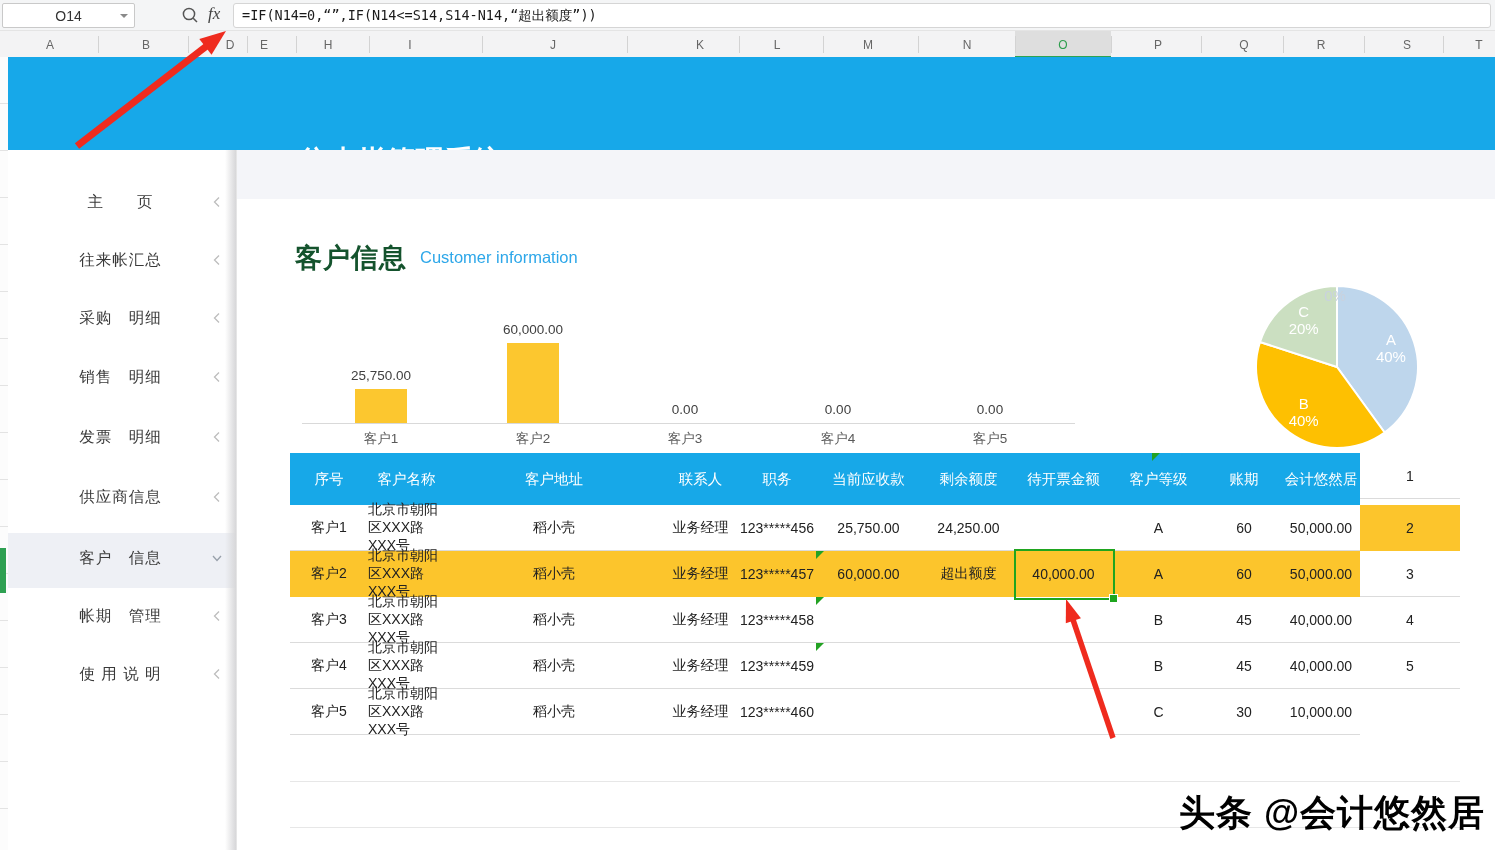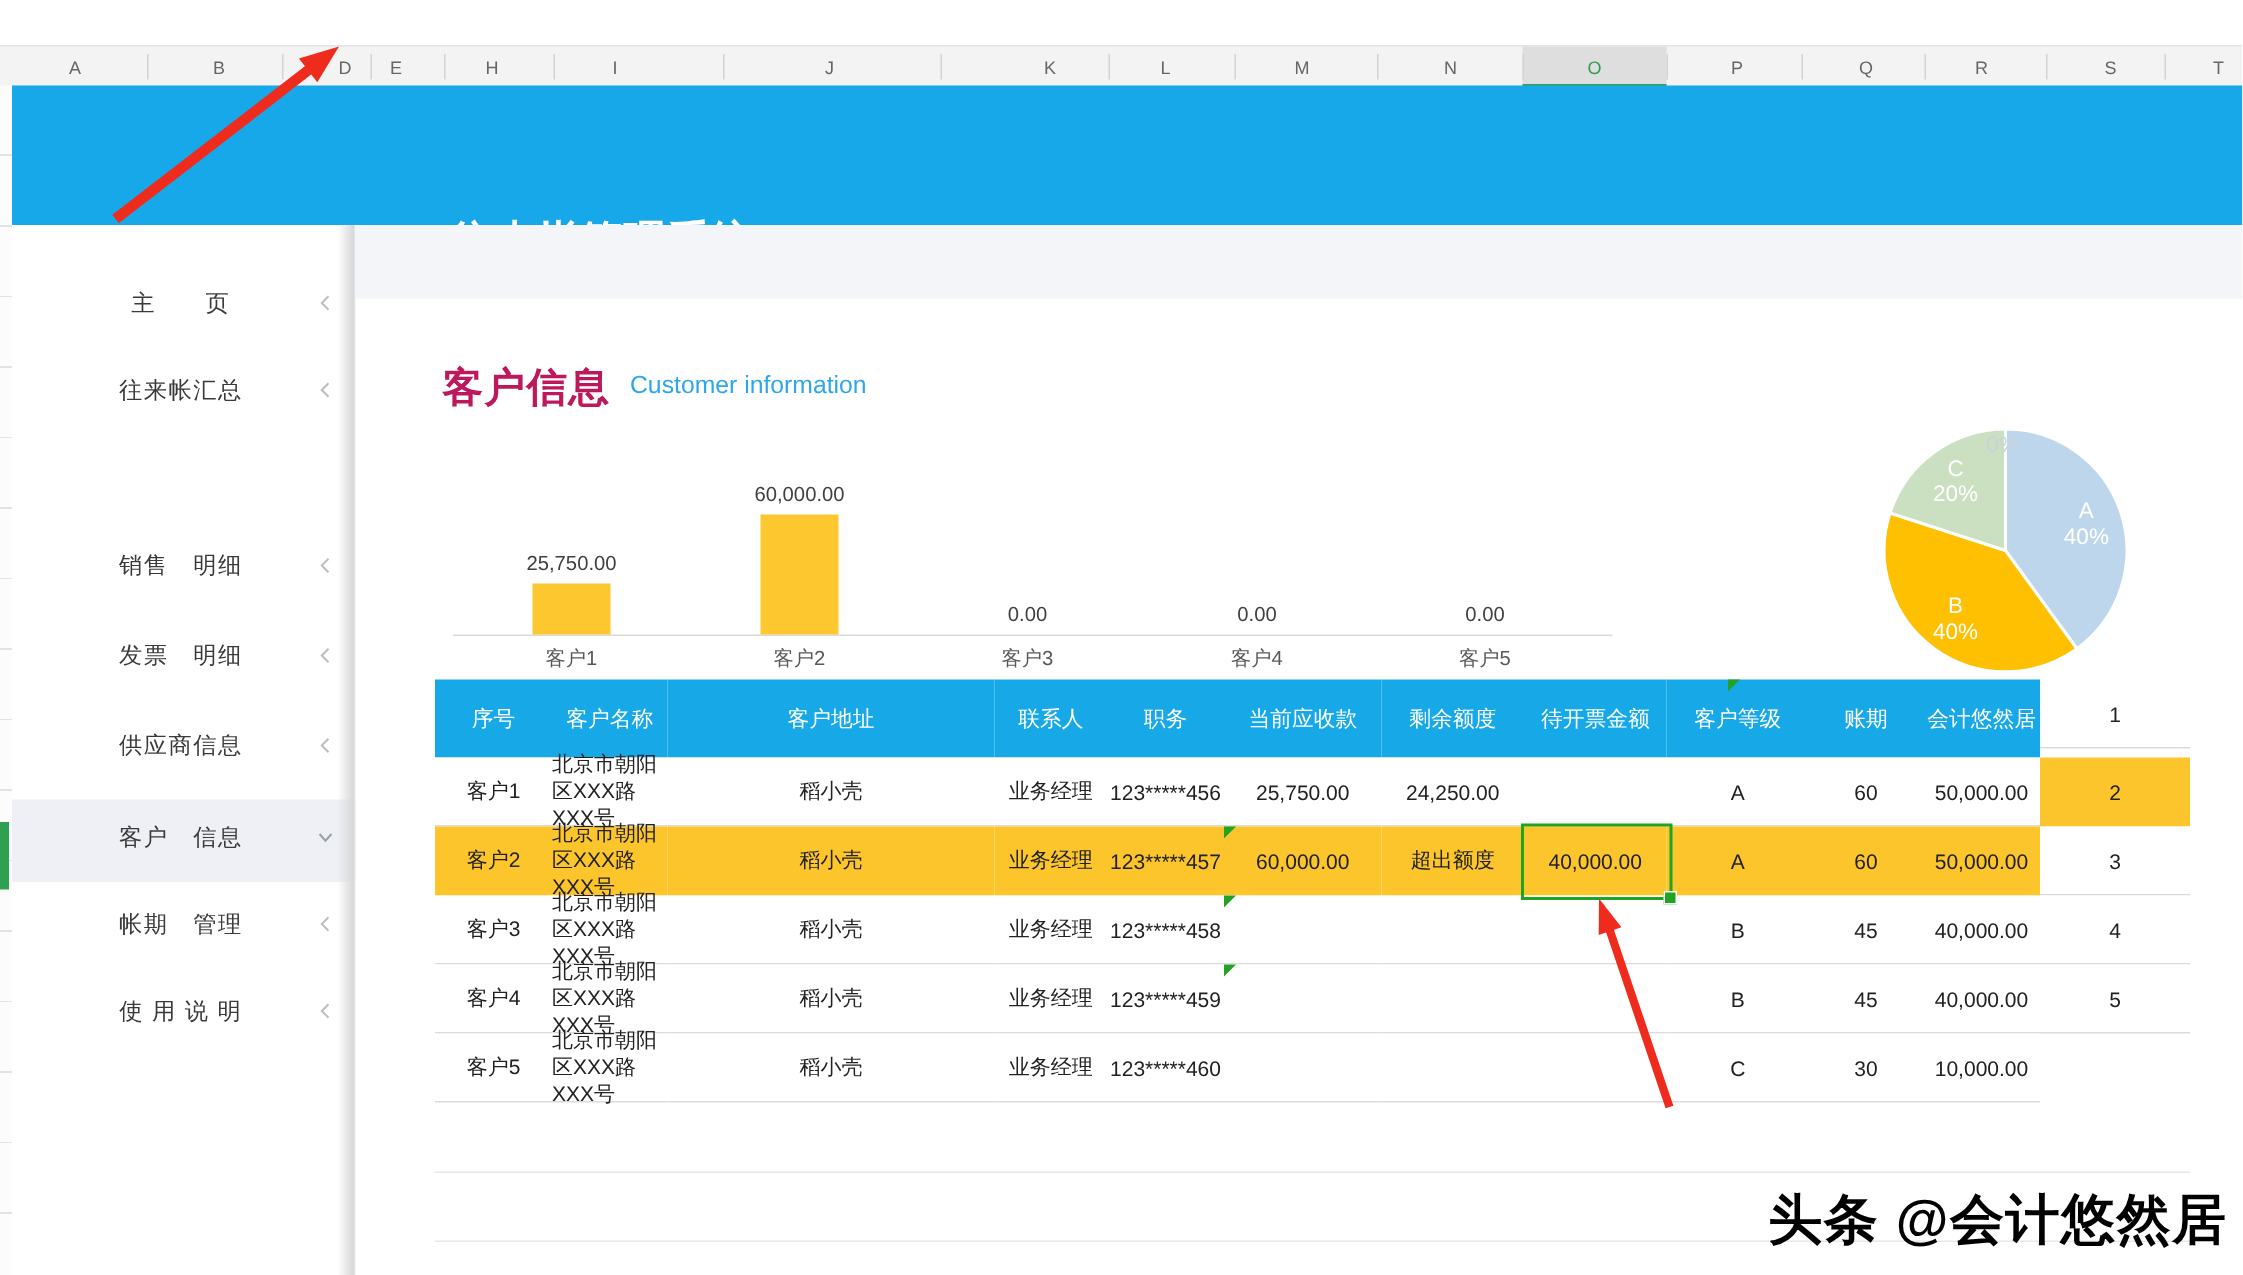--- a/index.html
+++ b/index.html
@@ -40,21 +40,21 @@
   
   .sidebar{position:absolute;left:8px;top:150px;width:229px;height:700px;background:#fff;}
   .sb-active-bg{position:absolute;left:0;width:229px;height:55px;}
   .sb-item{position:absolute;left:0;width:229px;height:40px;display:flex;align-items:center;cursor:default;}
   .sb-label{position:absolute;left:25px;width:175px;text-align:center;font-size:15.5px;color:#3a3a3a;
             letter-spacing:1px;white-space:pre;}
   .sb-chev{position:absolute;left:203px;top:50%;margin-top:-6px;}
   .sb-edge{position:absolute;left:225px;top:150px;width:12px;height:700px;
            background:linear-gradient(to right,rgba(255,255,255,0) 0%,#D8D8DA 88%,#ECECEC 100%);}
   
-  .ptitle{position:absolute;left:295px;top:240px;font-size:27px;font-weight:800;color:#be185d;letter-spacing:1px;}
+  .ptitle{position:absolute;left:295px;top:240px;font-size:27px;font-weight:800;color:#14532d;letter-spacing:1px;}
   .psub{position:absolute;left:420px;top:248px;font-size:16.5px;color:#2DA7E9;}
   
   #barchart{position:absolute;left:300px;top:285px;width:778px;height:162px;}
   .axis{position:absolute;left:2px;top:138px;width:773px;height:1px;background:#D9D9D9;}
   .bar{position:absolute;width:52px;}
   .vlab{position:absolute;width:130px;text-align:center;font-size:13.5px;color:#404040;}
   .clab{position:absolute;top:145px;width:130px;text-align:center;font-size:13.5px;color:#595959;}
   
   #pie{position:absolute;left:1252px;top:282px;}
   .pielab{font-size:15px;fill:#ffffff;}
@@ -77,20 +77,34 @@
   
   #arrows{position:absolute;left:0;top:0;width:1495px;height:850px;pointer-events:none;z-index:50;}
   .watermark{position:absolute;right:10px;top:789px;font-size:36px;font-weight:700;color:#000;
       letter-spacing:1px;z-index:30;}
 </style>
 </head>
 <body>
 
 <div id="app" style="--hl: #FCC52C;">
 
+  <div class="fbar">
+    <div class="namebox">
+      <span>O14</span>
+      <span class="ndrop"></span>
+    </div>
+    <svg class="mag" width="19" height="19" viewBox="0 0 19 19">
+      <circle cx="8" cy="8" r="5.6" fill="none" stroke="#555" stroke-width="1.5"></circle>
+      <line x1="12.2" y1="12.2" x2="16" y2="16" stroke="#555" stroke-width="1.5"></line>
+    </svg>
+    <span class="fx">fx</span>
+    <div class="finput">
+      <span>=IF(N14=0,“”,IF(N14&lt;=S14,S14-N14,“超出额度”))</span>
+    </div>
+  </div>
 
   <div class="colhdr" id="colhdr">
       <div class="colSel" style="left: 1015px; width: 95.5px;"></div>
       <div class="colL" style="left: 50px;">A</div>
       <div class="colTick" style="left: 98px;"></div>
       <div class="colL" style="left: 146px;">B</div>
       <div class="colTick" style="left: 188px;"></div>
       <div class="colL" style="left: 230px;">D</div>
       <div class="colTick" style="left: 247px;"></div>
       <div class="colL" style="left: 264px;">E</div>
@@ -137,20 +151,26 @@
         <svg width="12" height="12" class="sb-chev">
           <polyline points="8,1.5 3.5,6 8,10.5" fill="none" stroke="#BDBDBD" stroke-width="1.3"></polyline>
         </svg>
       </div>
       <div class="sb-item" style="top: 90px;">
         <span class="sb-label">往来帐汇总</span>
         <svg width="12" height="12" class="sb-chev">
           <polyline points="8,1.5 3.5,6 8,10.5" fill="none" stroke="#BDBDBD" stroke-width="1.3"></polyline>
         </svg>
       </div>
+      <div class="sb-item" style="top: 148px;">
+        <span class="sb-label">采购　明细</span>
+        <svg width="12" height="12" class="sb-chev">
+          <polyline points="8,1.5 3.5,6 8,10.5" fill="none" stroke="#BDBDBD" stroke-width="1.3"></polyline>
+        </svg>
+      </div>
       <div class="sb-item" style="top: 207px;">
         <span class="sb-label">销售　明细</span>
         <svg width="12" height="12" class="sb-chev">
           <polyline points="8,1.5 3.5,6 8,10.5" fill="none" stroke="#BDBDBD" stroke-width="1.3"></polyline>
         </svg>
       </div>
       <div class="sb-item" style="top: 267px;">
         <span class="sb-label">发票　明细</span>
         <svg width="12" height="12" class="sb-chev">
           <polyline points="8,1.5 3.5,6 8,10.5" fill="none" stroke="#BDBDBD" stroke-width="1.3"></polyline>

